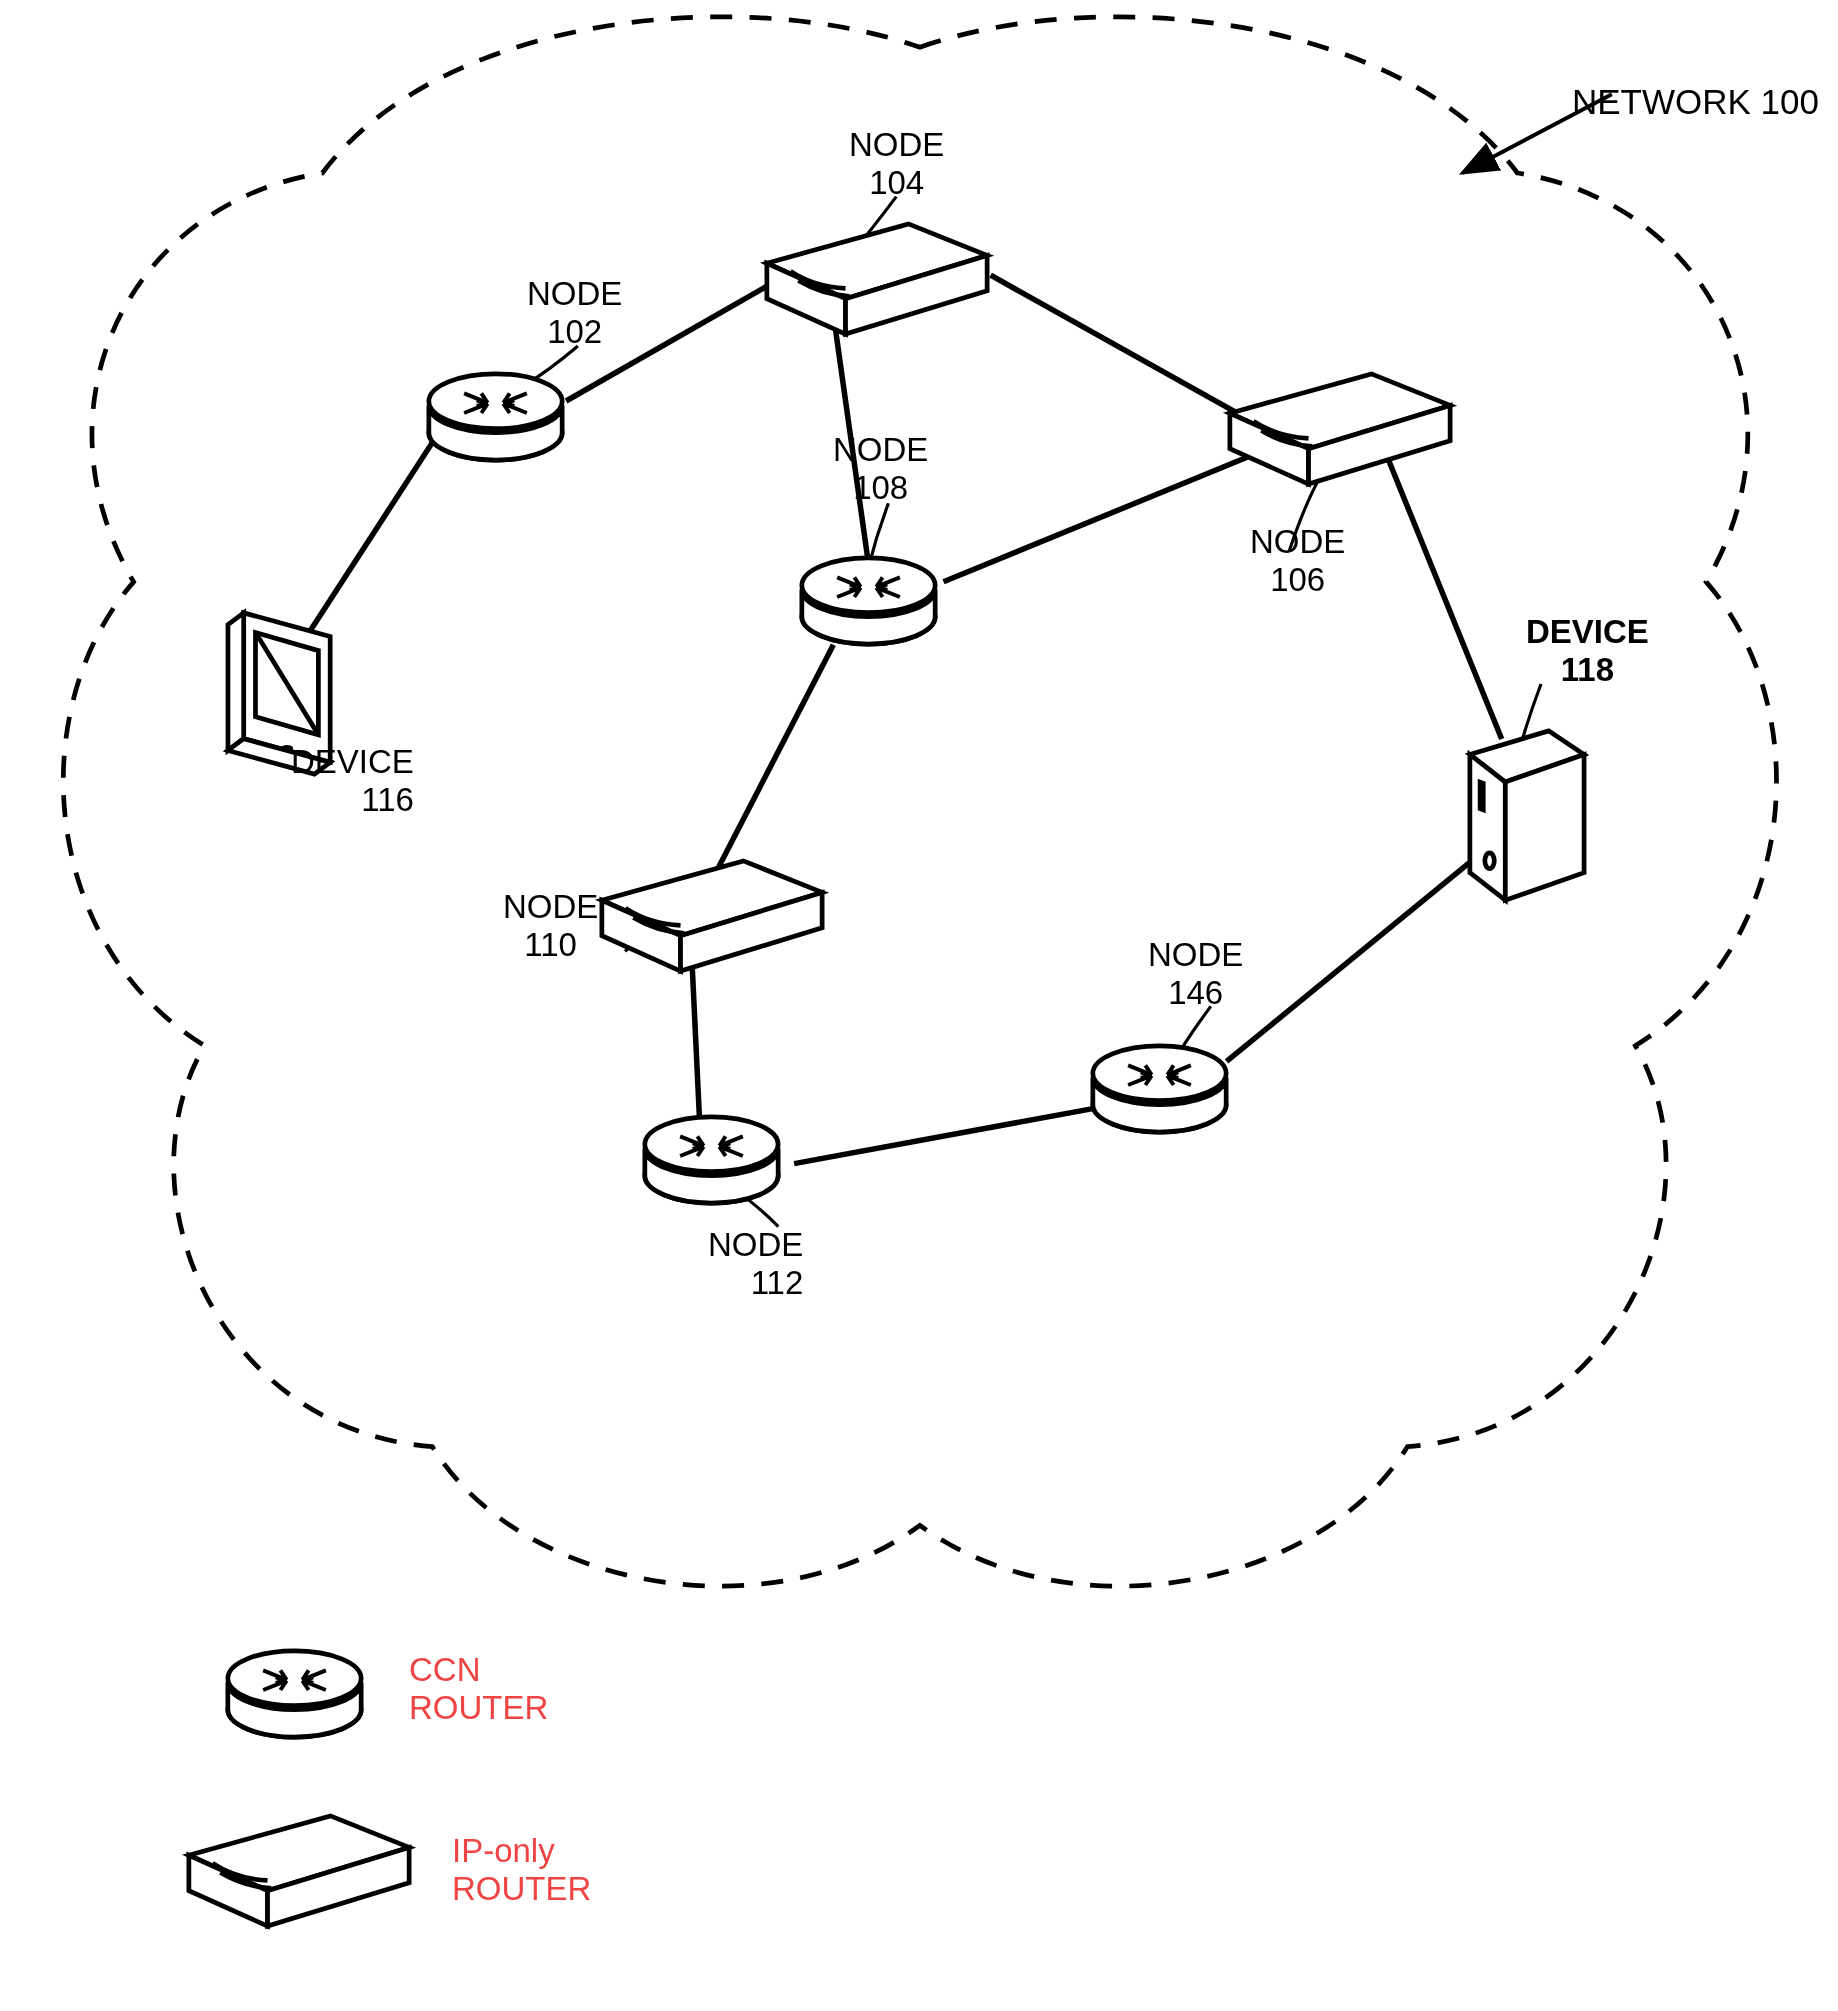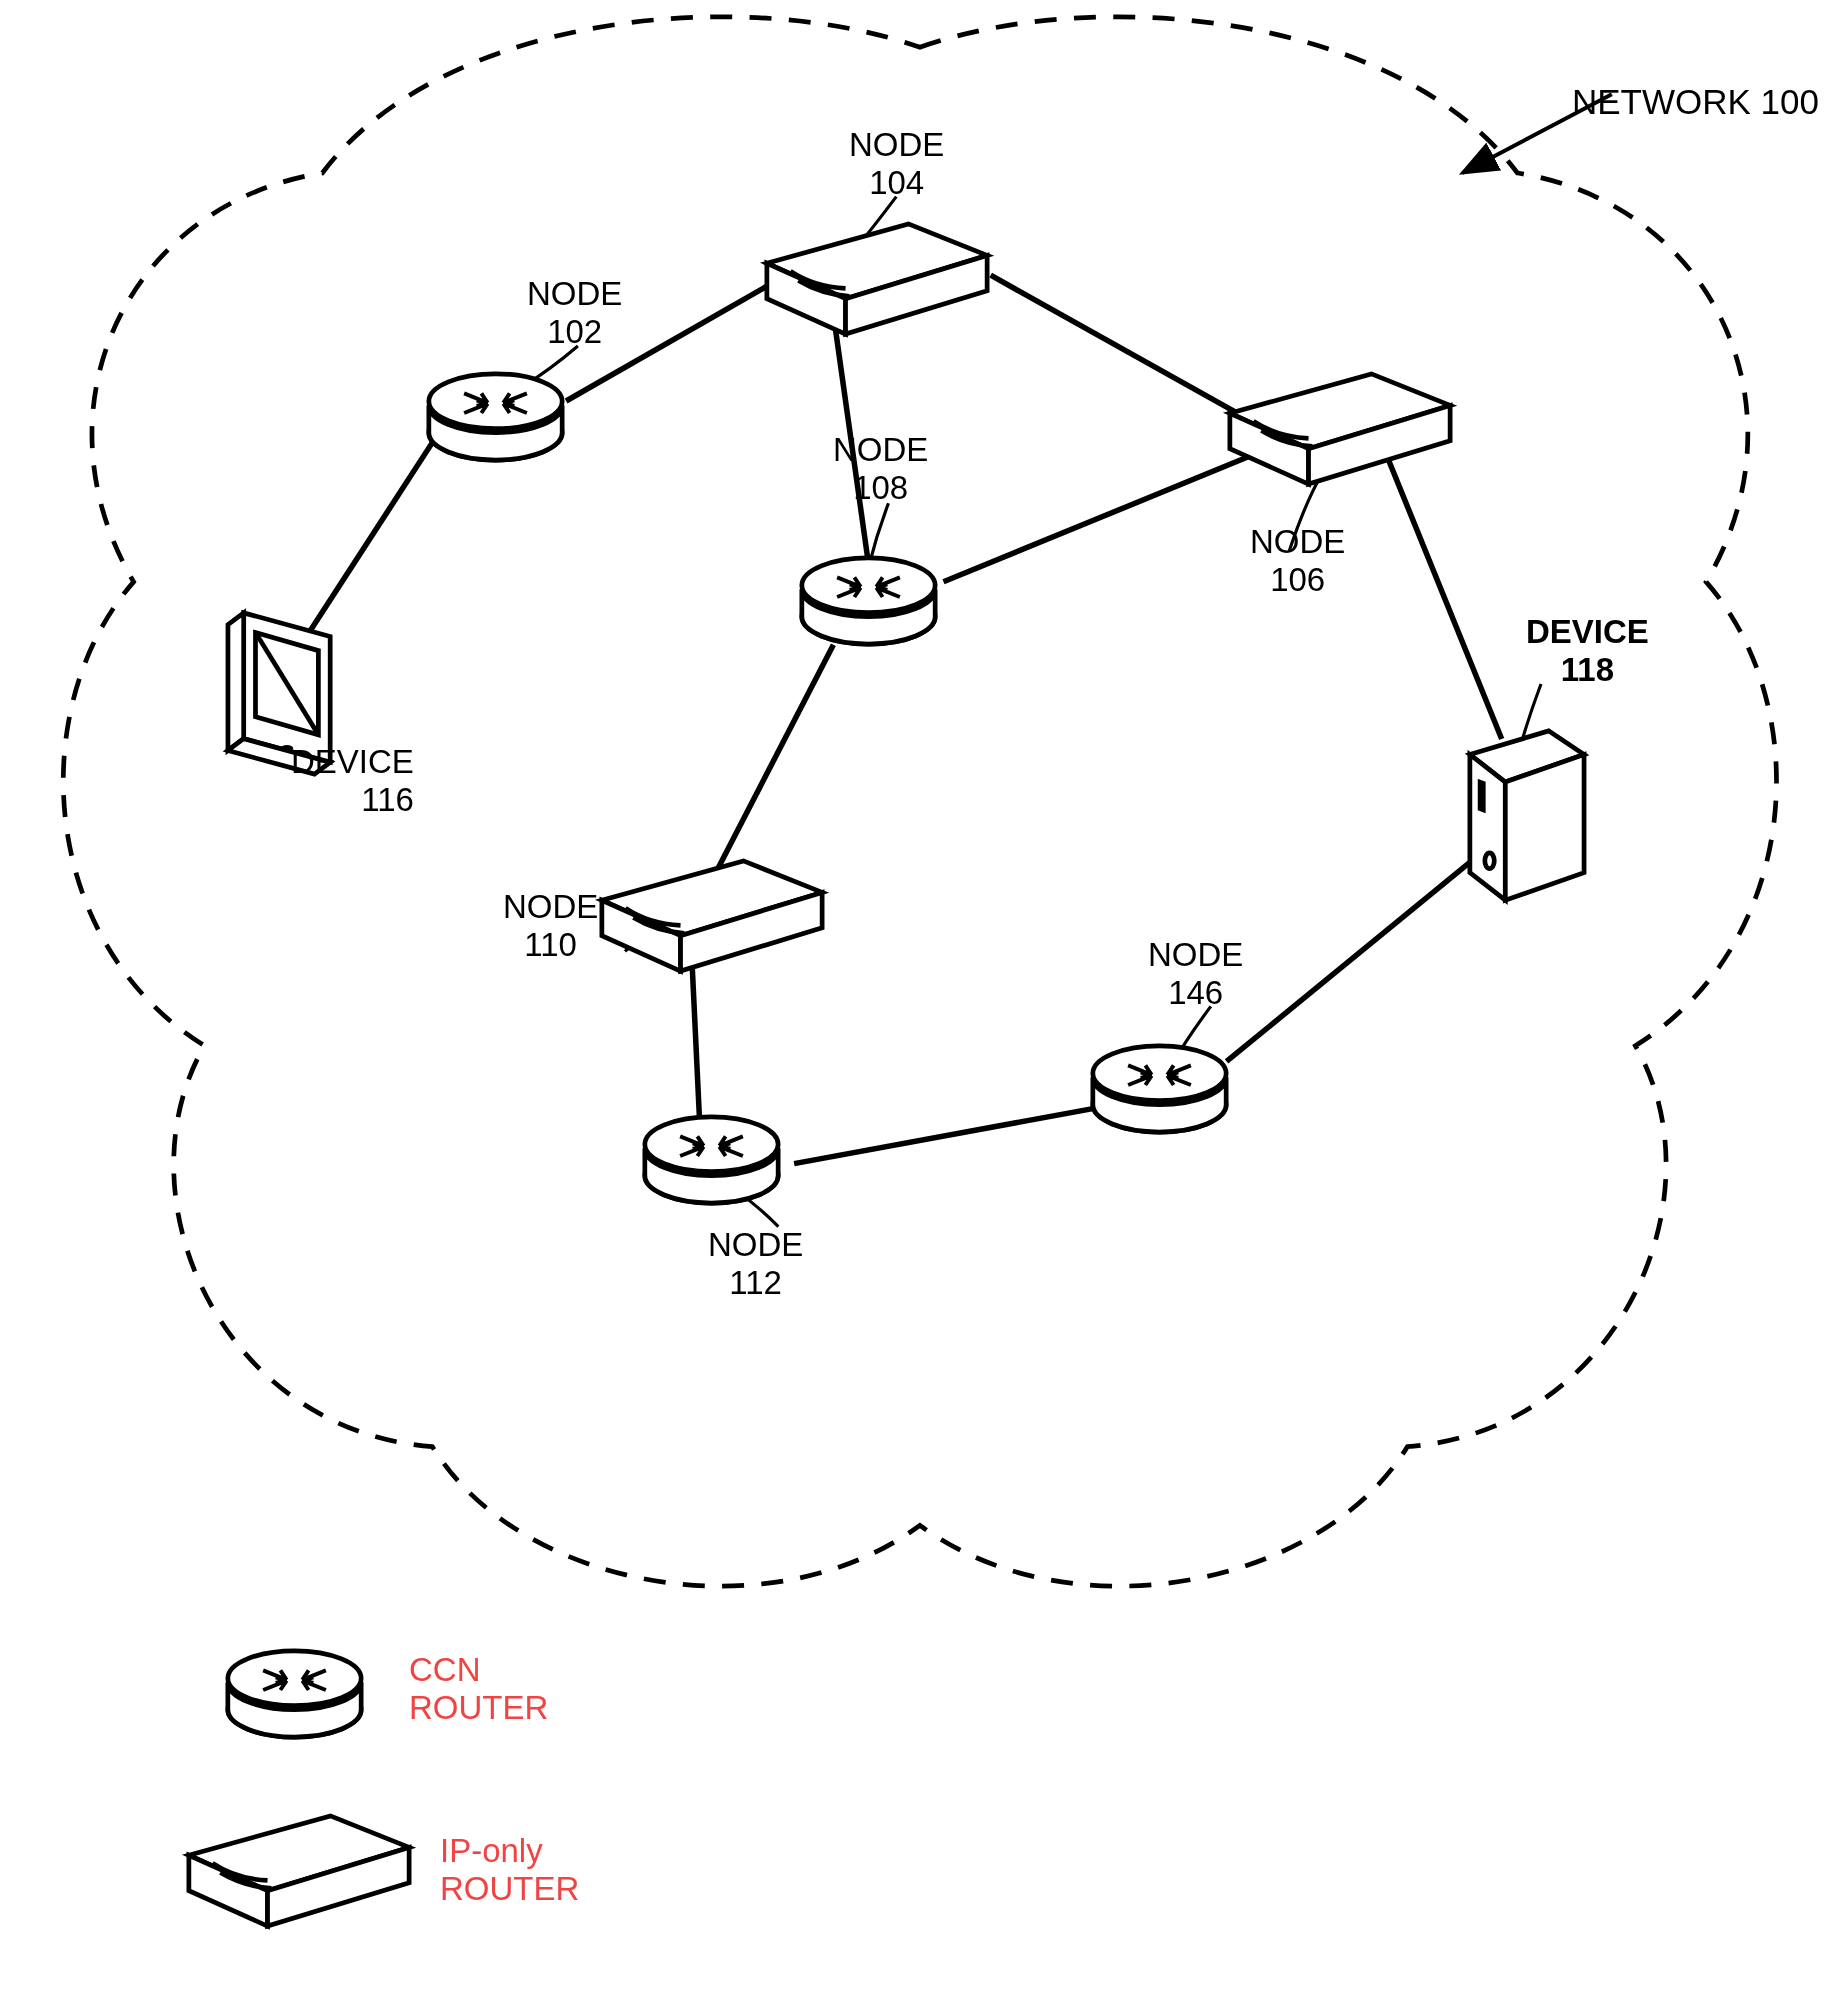--- a/index.html
+++ b/index.html
@@ -233,21 +233,21 @@
 
 <div class="label" style="left:1250px; top:523px;"><span>NODE</span>
 <span>106</span></div>
 
 <div class="label" style="left:833px; top:431px;text-align:center;"><span>NODE</span>
 <span>108</span></div>
 
 <div class="label" style="left:503px; top:888px;"><span>NODE</span>
 <span>110</span></div>
 
-<div class="label" style="left:708px; top:1226px;"><span>NODE</span>
+<div class="label" style="left:708px; top:1226px;text-align:right;"><span>NODE</span>
 <span>112</span></div>
 
 <div class="label" style="left:1148px; top:936px;"><span>NODE</span>
 <span>146</span></div>
 
 <div class="label" style="left:291px; top:743px; text-align:right;"><span>DEVICE</span>
 <span>116</span></div>
 
 <div class="label" style="left:1526px; top:613px;font-weight:bold;"><span>DEVICE</span>
 <span>118</span></div>
@@ -274,17 +274,17 @@
   <svg width="236" height="126" viewBox="0 0 300 160">
     <g stroke="#000" stroke-width="6" fill="#fff">
       <polygon points="10,60 190,10 290,50 110,105"></polygon>
       <polygon points="10,60 110,105 110,150 10,105"></polygon>
       <polygon points="110,105 290,50 290,95 110,150"></polygon>
       <path d="M40 70 q30 20 70 22" fill="none"></path>
       <path d="M50 82 q30 18 65 20" fill="none"></path>
     </g>
   </svg>
 </div>
-<div class="legend-label" style="left:440px; top:1832px; white-space:pre;">IP-only
+<div class="legend-label" style="left:452px; top:1832px; white-space:pre;">IP-only
 ROUTER</div>
 
 </div>
 
 
 </body></html>

